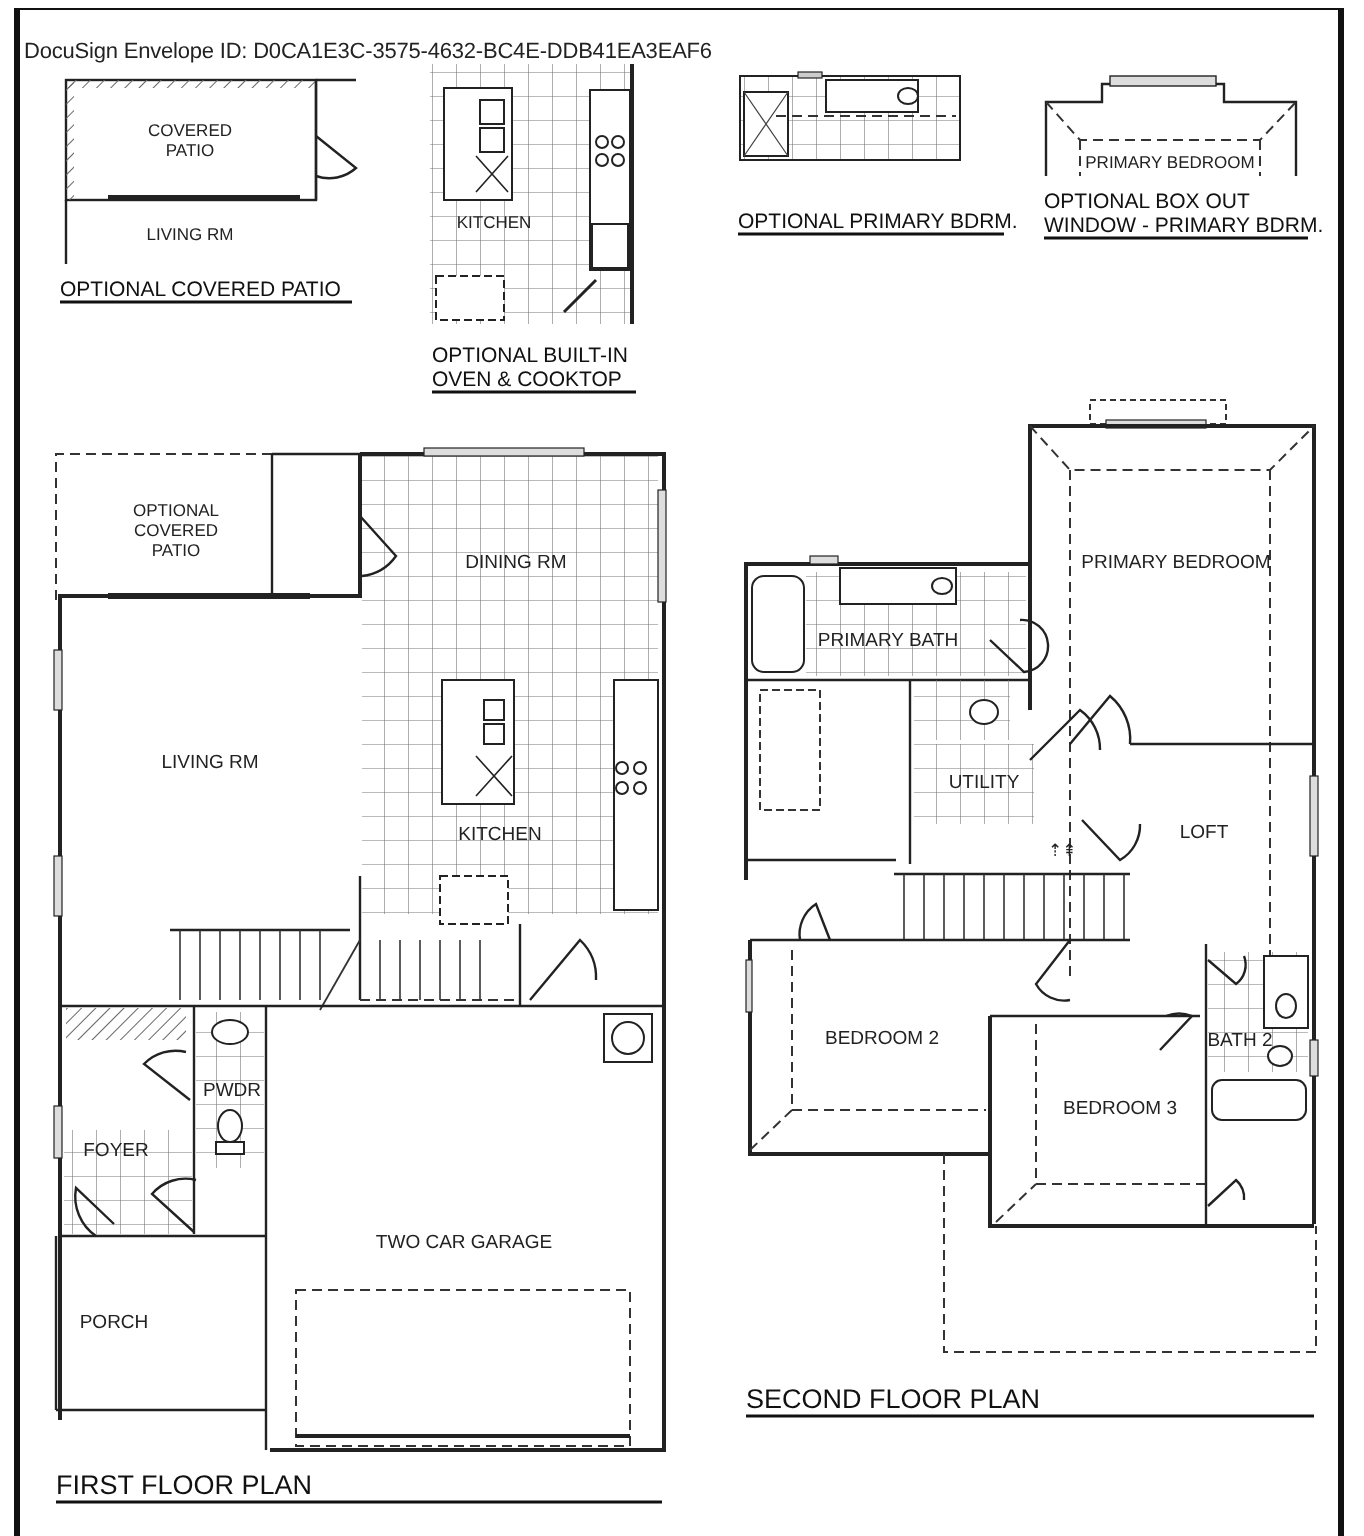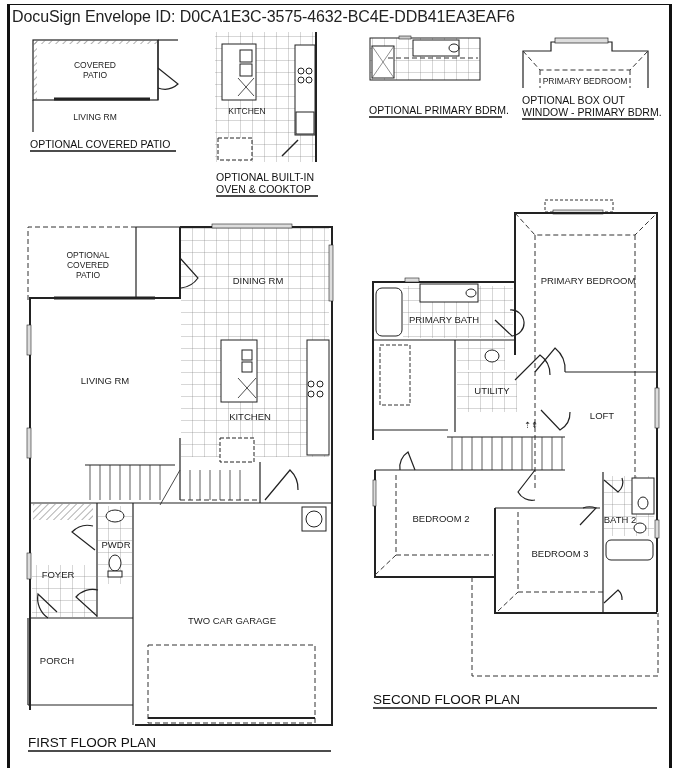--- a/index.html
+++ b/index.html
@@ -1,18 +1,18 @@
 <!DOCTYPE html>
 <html><head>
 <meta charset="utf-8">
 <style>
   html,body{margin:0;padding:0;background:#fff;}
   body{width:682px;height:768px;position:relative;overflow:hidden;font-family:"Liberation Sans",sans-serif;color:#1a1a1a;}
   .frame{position:absolute;left:7px;top:4px;width:665px;height:770px;border-left:3px solid #111;border-top:1px solid #111;border-right:3px solid #111;box-sizing:border-box;}
-  .envelope{position:absolute;left:12px;top:8px;font-size:16px;color:#222;letter-spacing:-0.1px;}
+  .envelope{position:absolute;left:12px;top:20px;font-size:11px;color:#222;letter-spacing:-0.1px;}
   svg{position:absolute;left:0;top:0;}
   .lbl{font-family:"Liberation Sans",sans-serif;font-size:9.5px;fill:#222;}
   .lbl-sm{font-family:"Liberation Sans",sans-serif;font-size:8.5px;fill:#222;}
   .cap{font-family:"Liberation Sans",sans-serif;font-size:10.5px;fill:#111;}
   .title{font-family:"Liberation Sans",sans-serif;font-size:13.5px;fill:#111;}
   .w{stroke:#222;fill:none;stroke-width:1.2;}
   .wt{stroke:#222;fill:none;stroke-width:2;}
   .g{stroke:#777;stroke-width:0.6;fill:none;}
   .d{stroke:#333;fill:none;stroke-width:1;stroke-dasharray:5 3;}
   .ul{stroke:#111;stroke-width:1.5;}

